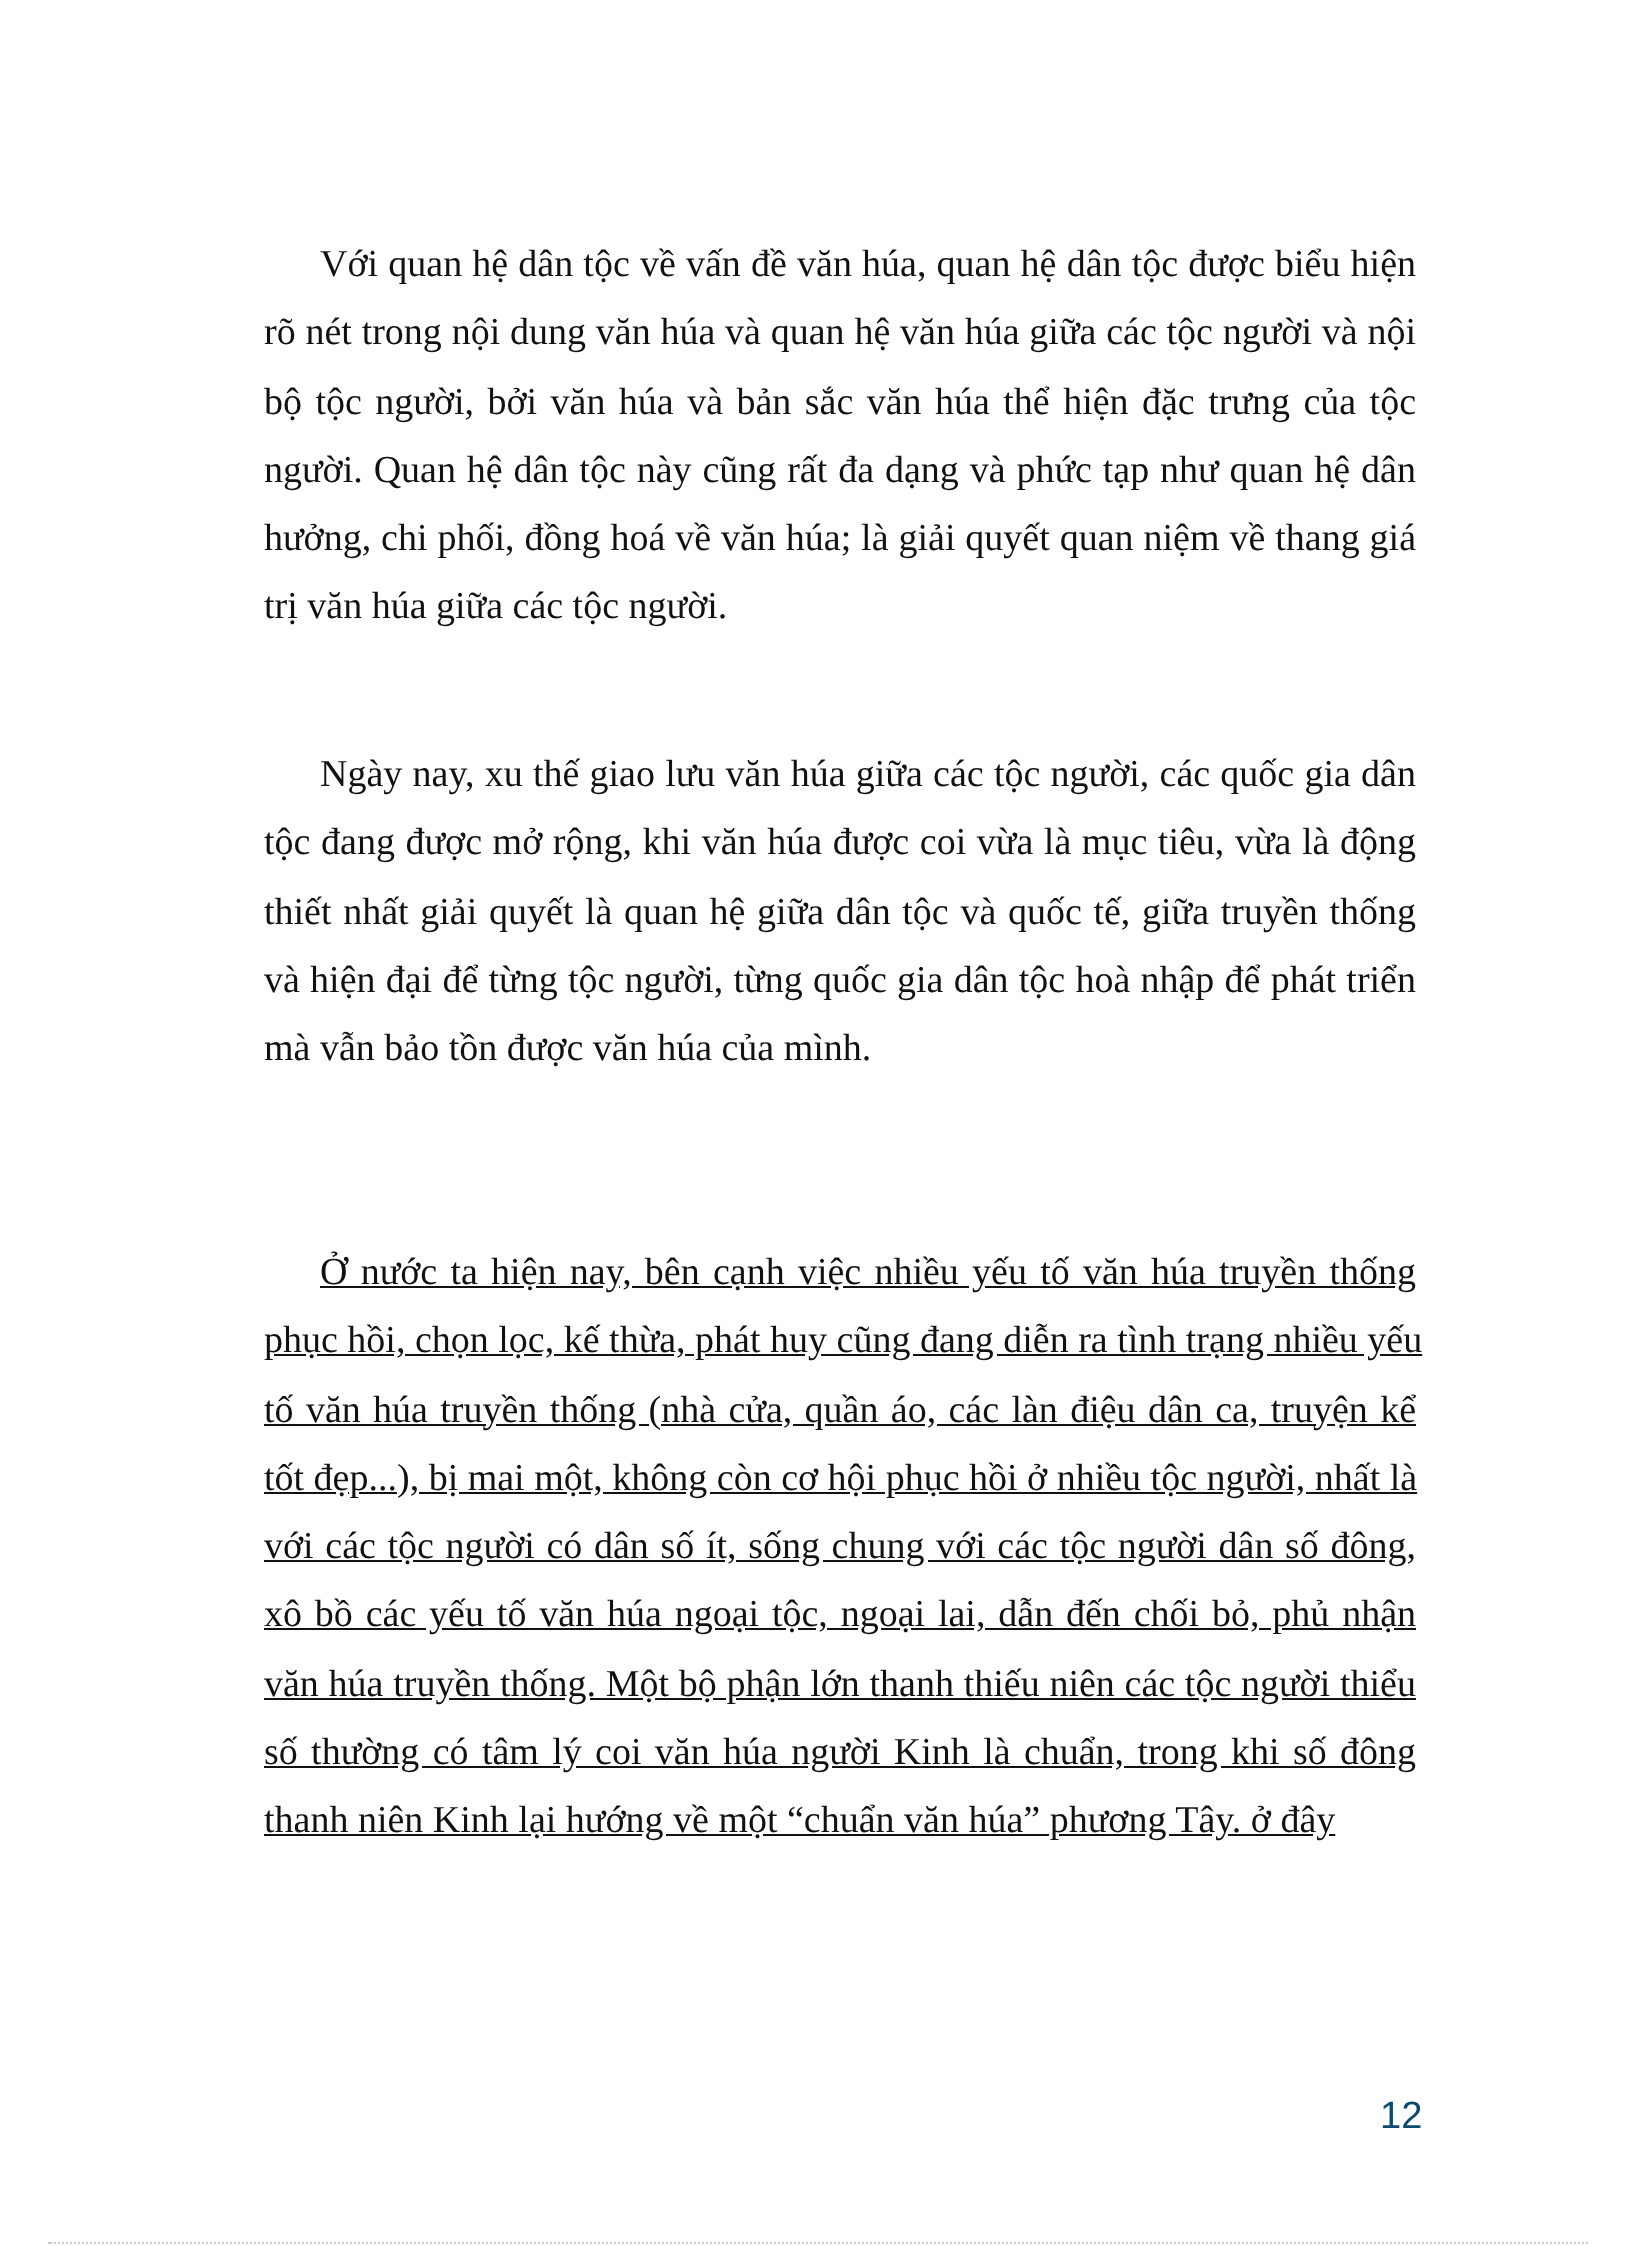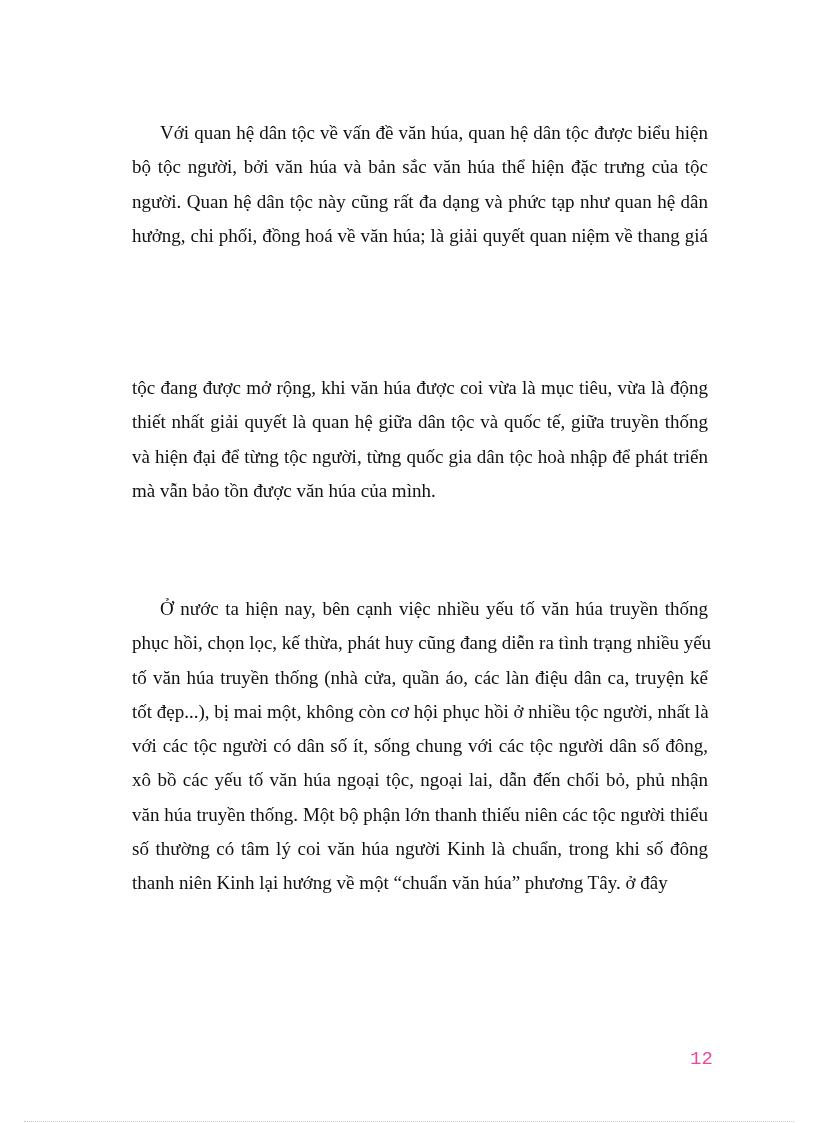--- a/index.html
+++ b/index.html
@@ -2,43 +2,46 @@
 <html><head>
   <meta charset="utf-8">
   <style>
     html, body { margin:0; padding:0; background:#ffffff; }
     body { width:816px; height:1123px; position:relative; overflow:hidden; }
     .page { position:absolute; left:0; top:0; width:816px; height:903px; background:#fff; }
     .para { position:absolute; left:132px; width:576px; font-family:"Liberation Serif", serif; font-size:19px; color:#111; }
     .line { height:34.3px; line-height:34.3px; white-space:nowrap; text-align:justify; text-align-last:justify; }
     .line.last { text-align-last:left; }
     .line.indent { padding-left:28px; }
-    .page-number { position:absolute; left:690px; top:1048px; font-family:Liberation Mono, monospace; font-size:19px; color:#ec4899; }
+    .page-number { position:absolute; left:690px; top:1048px; font-family:Liberation Sans, sans-serif; font-size:19px; color:#0c4a6e; }
     .footer-rule { position:absolute; left:24px; width:770px; top:1121px; border-top:1px dotted #c8c8c8; }
   </style>
 </head>
 <body>
 
 <div class="page">
 
   <div class="para" style="top:116px;">
     <div class="line indent">Với quan hệ dân tộc về vấn đề văn húa, quan hệ dân tộc được biểu hiện</div>
+    <div class="line">rõ nét trong nội dung văn húa và quan hệ văn húa giữa các tộc người và nội</div>
     <div class="line">bộ tộc người, bởi văn húa và bản sắc văn húa thể hiện đặc trưng của tộc</div>
     <div class="line">người. Quan hệ dân tộc này cũng rất đa dạng và phức tạp như quan hệ dân</div>
     <div class="line">hưởng, chi phối, đồng hoá về văn húa; là giải quyết quan niệm về thang giá</div>
+    <div class="line last">trị văn húa giữa các tộc người.</div>
   </div>
 
   <div class="para" style="top:371px;">
+    <div class="line indent">Ngày nay, xu thế giao lưu văn húa giữa các tộc người, các quốc gia dân</div>
     <div class="line">tộc đang được mở rộng, khi văn húa được coi vừa là mục tiêu, vừa là động</div>
     <div class="line">thiết nhất giải quyết là quan hệ giữa dân tộc và quốc tế, giữa truyền thống</div>
     <div class="line">và hiện đại để từng tộc người, từng quốc gia dân tộc hoà nhập để phát triển</div>
     <div class="line last">mà vẫn bảo tồn được văn húa của mình.</div>
   </div>
 
-  <div class="para" style="top:592px;">
+  <div class="para" style="top:620px;text-decoration:underline;">
     <div class="line indent">Ở nước ta hiện nay, bên cạnh việc nhiều yếu tố văn húa truyền thống</div>
     <div class="line">phục hồi, chọn lọc, kế thừa, phát huy cũng đang diễn ra tình trạng nhiều yếu</div>
     <div class="line">tố văn húa truyền thống (nhà cửa, quần áo, các làn điệu dân ca, truyện kể</div>
     <div class="line">tốt đẹp...), bị mai một, không còn cơ hội phục hồi ở nhiều tộc người, nhất là</div>
     <div class="line">với các tộc người có dân số ít, sống chung với các tộc người dân số đông,</div>
     <div class="line">xô bồ các yếu tố văn húa ngoại tộc, ngoại lai, dẫn đến chối bỏ, phủ nhận</div>
     <div class="line">văn húa truyền thống. Một bộ phận lớn thanh thiếu niên các tộc người thiểu</div>
     <div class="line">số thường có tâm lý coi văn húa người Kinh là chuẩn, trong khi số đông</div>
     <div class="line last">thanh niên Kinh lại hướng về một “chuẩn văn húa” phương Tây. ở đây</div>
   </div>

